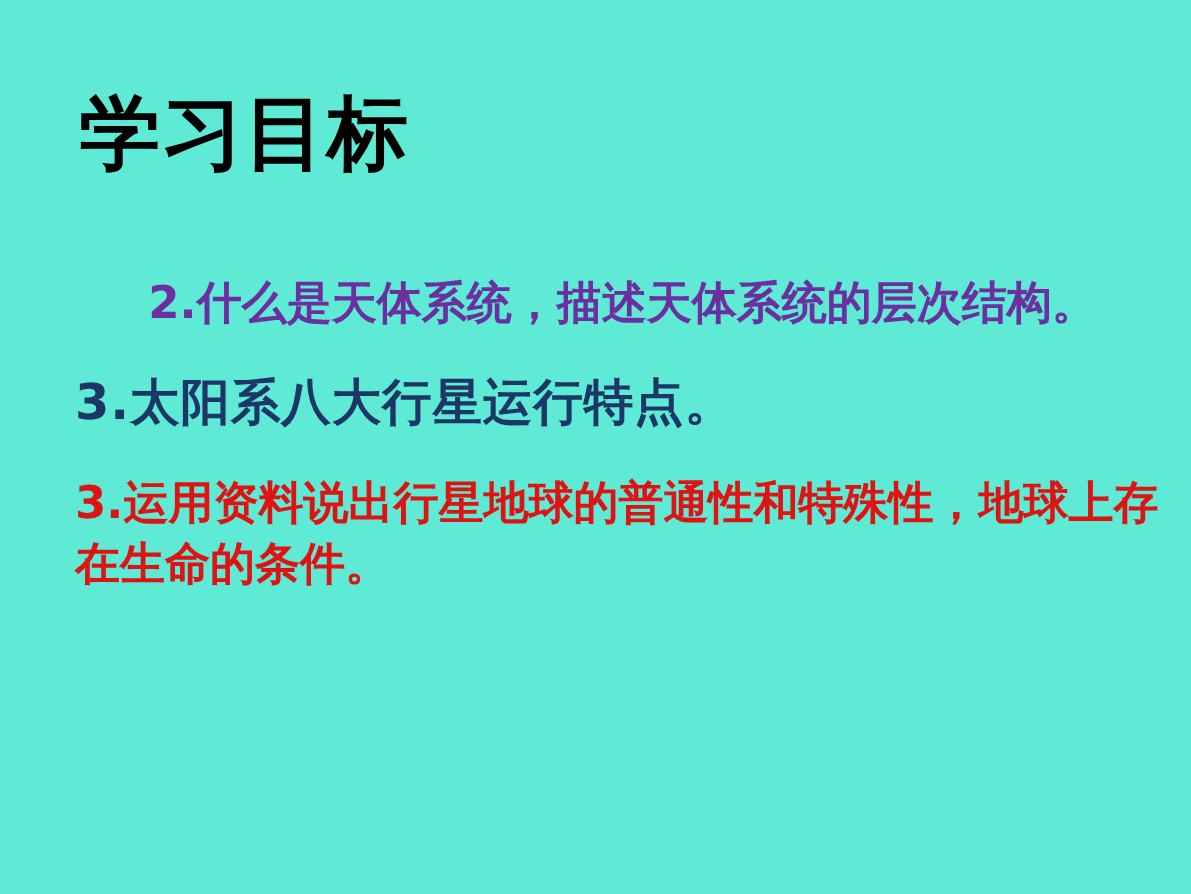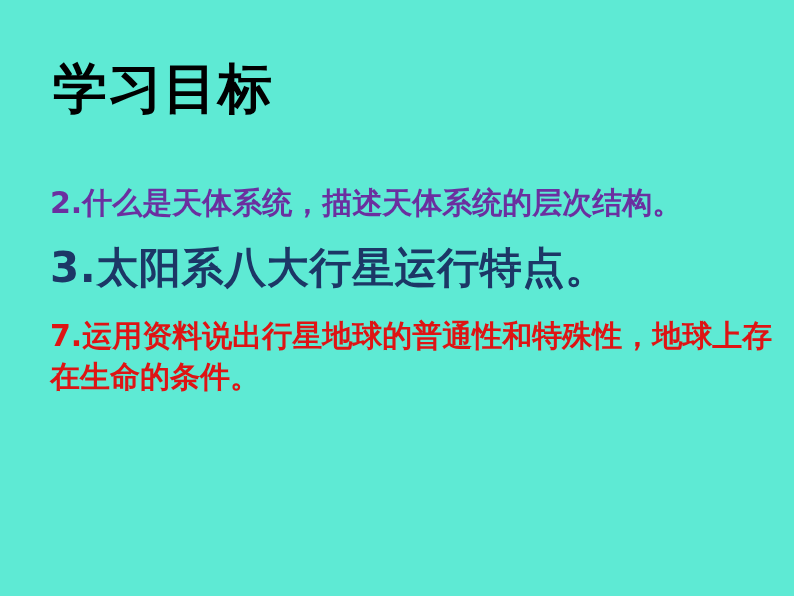--- a/index.html
+++ b/index.html
@@ -54,22 +54,22 @@
     line-height: 42px;
     letter-spacing: 0px;
   }
 
   .objective-item:last-child {
     margin-bottom: 0;
   }
 
   
   .objective-item.item-1 { font-size: 30px; }
-  .objective-item.item-2 { font-size: 30px; }
-  .objective-item.item-3 { font-size: 42px; letter-spacing: 0.6px; margin-bottom: 26px; }
+  .objective-item.item-2 { font-size: 30px; text-align: center; }
+  .objective-item.item-3 { font-size: 33px; letter-spacing: 0.6px; margin-bottom: 26px; }
   .objective-item.item-4 { font-size: 30px; line-height: 41px; }
 
   .objective-text {
     display: inline;
   }
 </style>
 </head>
 <body>
 
 <div id="slide" style="background: #5eead4;">
@@ -81,18 +81,18 @@
 
     <li class="objective-item item-2" style="color: rgb(107, 47, 160);">
       <span class="objective-text">2.什么是天体系统，描述天体系统的层次结构。</span>
     </li>
 
     <li class="objective-item item-3" style="color: rgb(28, 55, 102);">
       <span class="objective-text">3.太阳系八大行星运行特点。</span>
     </li>
 
     <li class="objective-item item-4" style="color: rgb(222, 20, 20);">
-      <span class="objective-text">7.运用资料说出行星地球的普通性和特殊性，地球上存在生命的条件。</span>
+      <span class="objective-text">3.运用资料说出行星地球的普通性和特殊性，地球上存在生命的条件。</span>
     </li>
 
   </ul>
 
 </div>
 
 </body></html>

